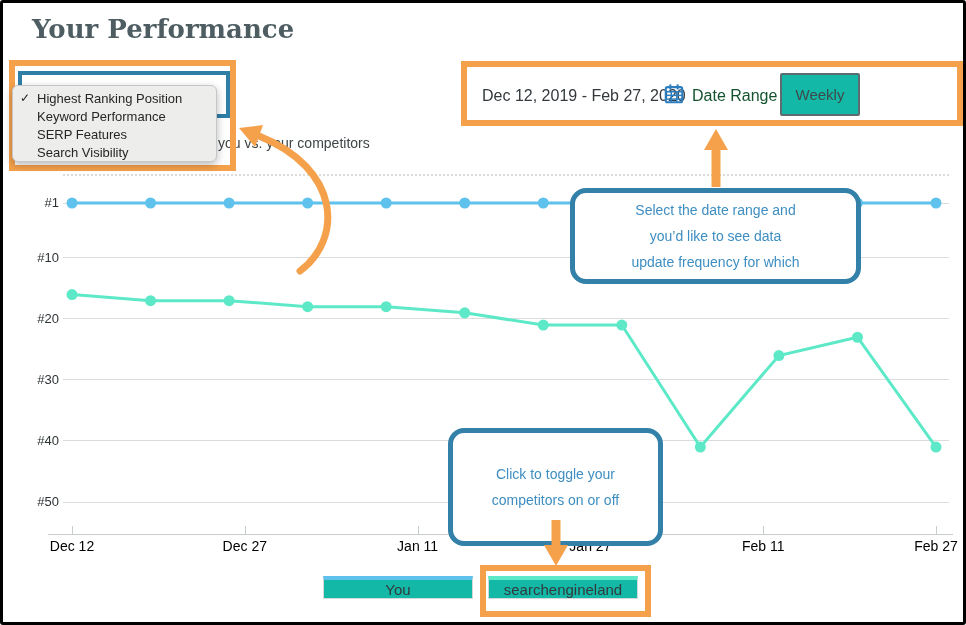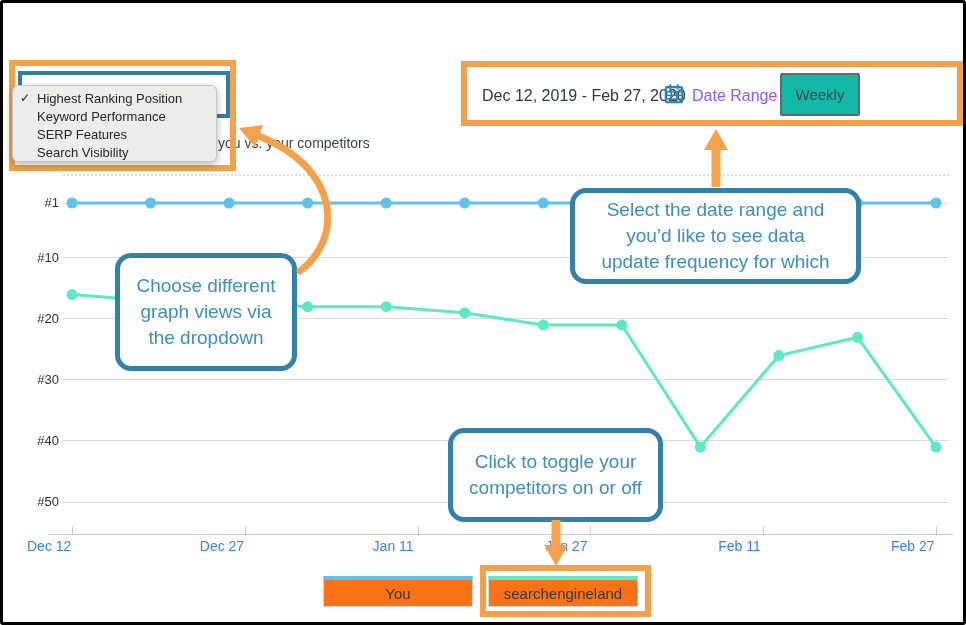--- a/index.html
+++ b/index.html
@@ -30,59 +30,60 @@
     z-index:22; padding-top:3px;
   }
   .menu-item { display:flex; align-items:center; height:18px; font-size:13px; color:#262626; }
   .menu-check { width:24px; text-align:center; font-size:12px; color:#262626; }
 
   .subtitle { left:215px; top:132px; font-size:14px; color:#3e4547; z-index:1; }
 
   
   .date-text { left:479px; top:84px; font-size:16px; color:#33393c; z-index:6; }
   .cal-icon { left:660px; top:80px; z-index:6; }
-  .date-range-link { left:689px; top:84px; font-size:16px; color:#8b5cf6; z-index:6; cursor:pointer; }
+  .date-range-link { left:689px; top:84px; font-size:16px; color:#14532d; z-index:6; cursor:pointer; }
   .freq-btn { display:flex; align-items:center; justify-content:center; font-size:15px; z-index:6; border-radius:2px; }
   .btn-weekly { left:777px; top:70px; width:80px; height:43px; border:2px solid #5d6c6e; background:#14b8a6; color:#3d4a4c; }
   .btn-monthly { left:861px; top:70px; width:78px; height:43px; border:2px solid #c7cbcc; background:#fff; color:#a5aaad; }
 
   
   .dotline { left:60px; top:171px; width:886px; height:0; border-top:2px dotted #dcdcdc; z-index:1; }
   .axis-line { left:45px; top:531px; width:905px; height:1px; background:#c9cdce; z-index:1; }
   .gridline { position:absolute; left:60px; width:886px; height:1px; background:#dcdcdc; z-index:1; }
   .ylabel { position:absolute; left:14px; width:42px; text-align:right; font-size:13px; color:#2c3234; z-index:1; }
   .xtick { position:absolute; width:1px; height:8px; background:#c9cdce; top:523px; z-index:1; }
-  .xlabel { position:absolute; width:90px; text-align:left; top:535px; font-size:14px; color:#3b82f6; z-index:1; }
+  .xlabel { position:absolute; width:90px; text-align:center; top:535px; font-size:14px; color:#000000; z-index:1; }
   #chart-svg { left:0; top:0; z-index:2; pointer-events:none; }
   #arrows { left:0; top:0; z-index:12; pointer-events:none; }
 
   
   .callout {
     border:5px solid #3380a8; border-radius:16px; background:#fff; z-index:10;
-    color:#3e8ec2; font-size:19px; line-height:26px; text-align:center;
+    color:#3e8ec2; font-size:14px; line-height:26px; text-align:center;
     display:flex; flex-direction:column; justify-content:center;
   }
   .c1 { left:112px; top:250px; width:182px; height:118px; }
   .c2 { left:567px; top:185px; width:291px; height:96px; }
-  .c3 { left:445px; top:425px; width:215px; height:94px; }
+  .c3 { left:445px; top:425px; width:215px; height:118px; }
 
   
   .leg {
-    top:573px; width:150px; height:31px; background:#f97316; border:1px solid #d5d8d9;
+    top:573px; width:150px; height:23px; background:#14b8a6; border:1px solid #d5d8d9;
     display:flex; align-items:center; justify-content:center; font-size:15px; color:#33393c;
     z-index:2; cursor:pointer;
   }
   .leg-you { left:320px; border-top:4px solid #5ec2ec; }
   .leg-sel { left:485px; border-top:4px solid #5de9c7; }
 </style>
 </head>
 <body>
 
 <div class="frame">
 
+  <div class="abs page-title">Your Performance</div>
 
   <div class="abs dotline"></div>
   <div class="abs axis-line"></div>
   <div class="abs" id="grid-layer">
       <div class="gridline" style="top: 199.5px;"></div>
       <div class="ylabel" style="top: 192px;">#1</div>
       <div class="gridline" style="top: 254.418px;"></div>
       <div class="ylabel" style="top: 246.918px;">#10</div>
       <div class="gridline" style="top: 315.439px;"></div>
       <div class="ylabel" style="top: 307.939px;">#20</div>
@@ -165,25 +166,20 @@
     <line x1="16" y1="1.5" x2="16" y2="7" stroke="#2b7ec0" stroke-width="2.2"></line>
     <line x1="3" y1="9.5" x2="21" y2="9.5" stroke="#2b7ec0" stroke-width="1.8"></line>
     <line x1="9" y1="9.5" x2="9" y2="21" stroke="#2b7ec0" stroke-width="1.6"></line>
     <line x1="15" y1="9.5" x2="15" y2="21" stroke="#2b7ec0" stroke-width="1.6"></line>
     <line x1="3" y1="13.5" x2="21" y2="13.5" stroke="#2b7ec0" stroke-width="1.6"></line>
     <line x1="3" y1="17.5" x2="21" y2="17.5" stroke="#2b7ec0" stroke-width="1.6"></line>
   </svg>
   <div class="abs date-range-link">Date Range</div>
   <div class="abs freq-btn btn-weekly">Weekly</div>
 
-  <div class="abs callout c1">
-    <div>Choose different</div>
-    <div>graph views via</div>
-    <div>the dropdown</div>
-  </div>
   <div class="abs callout c2">
     <div>Select the date range and</div>
     <div>you’d like to see data</div>
     <div>update frequency for which</div>
   </div>
   <div class="abs callout c3">
     <div>Click to toggle your</div>
     <div>competitors on or off</div>
   </div>
 

